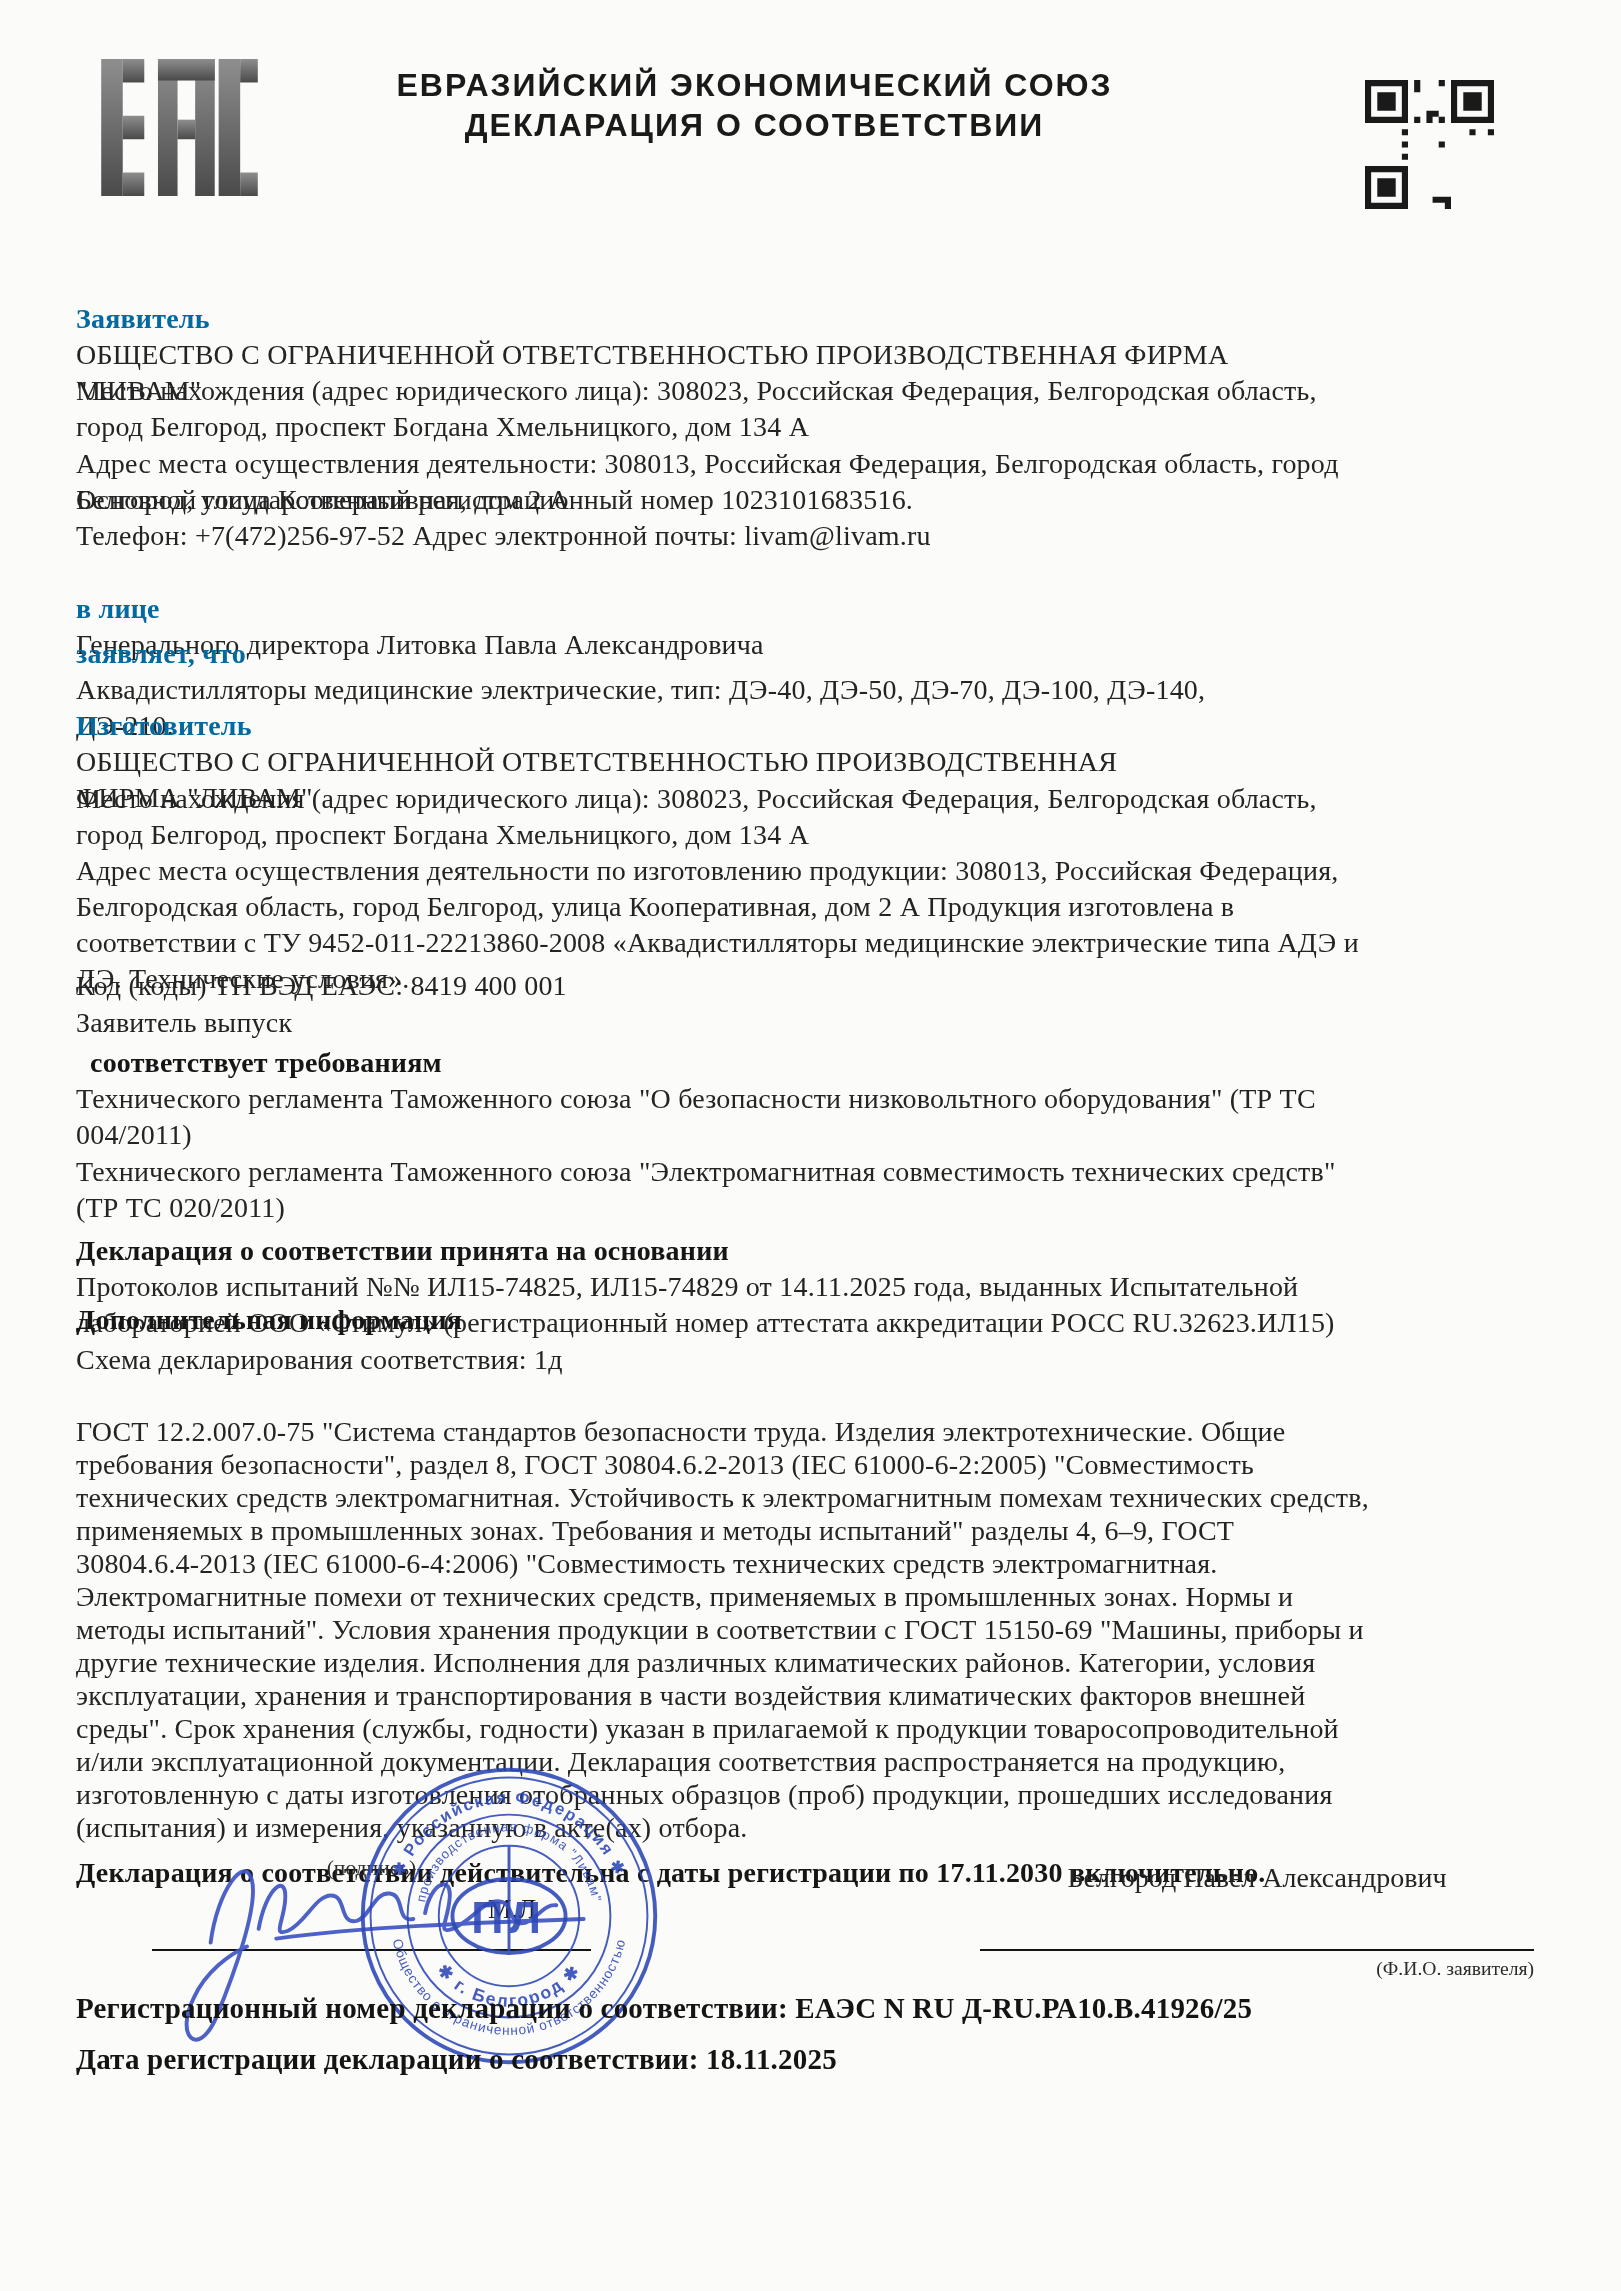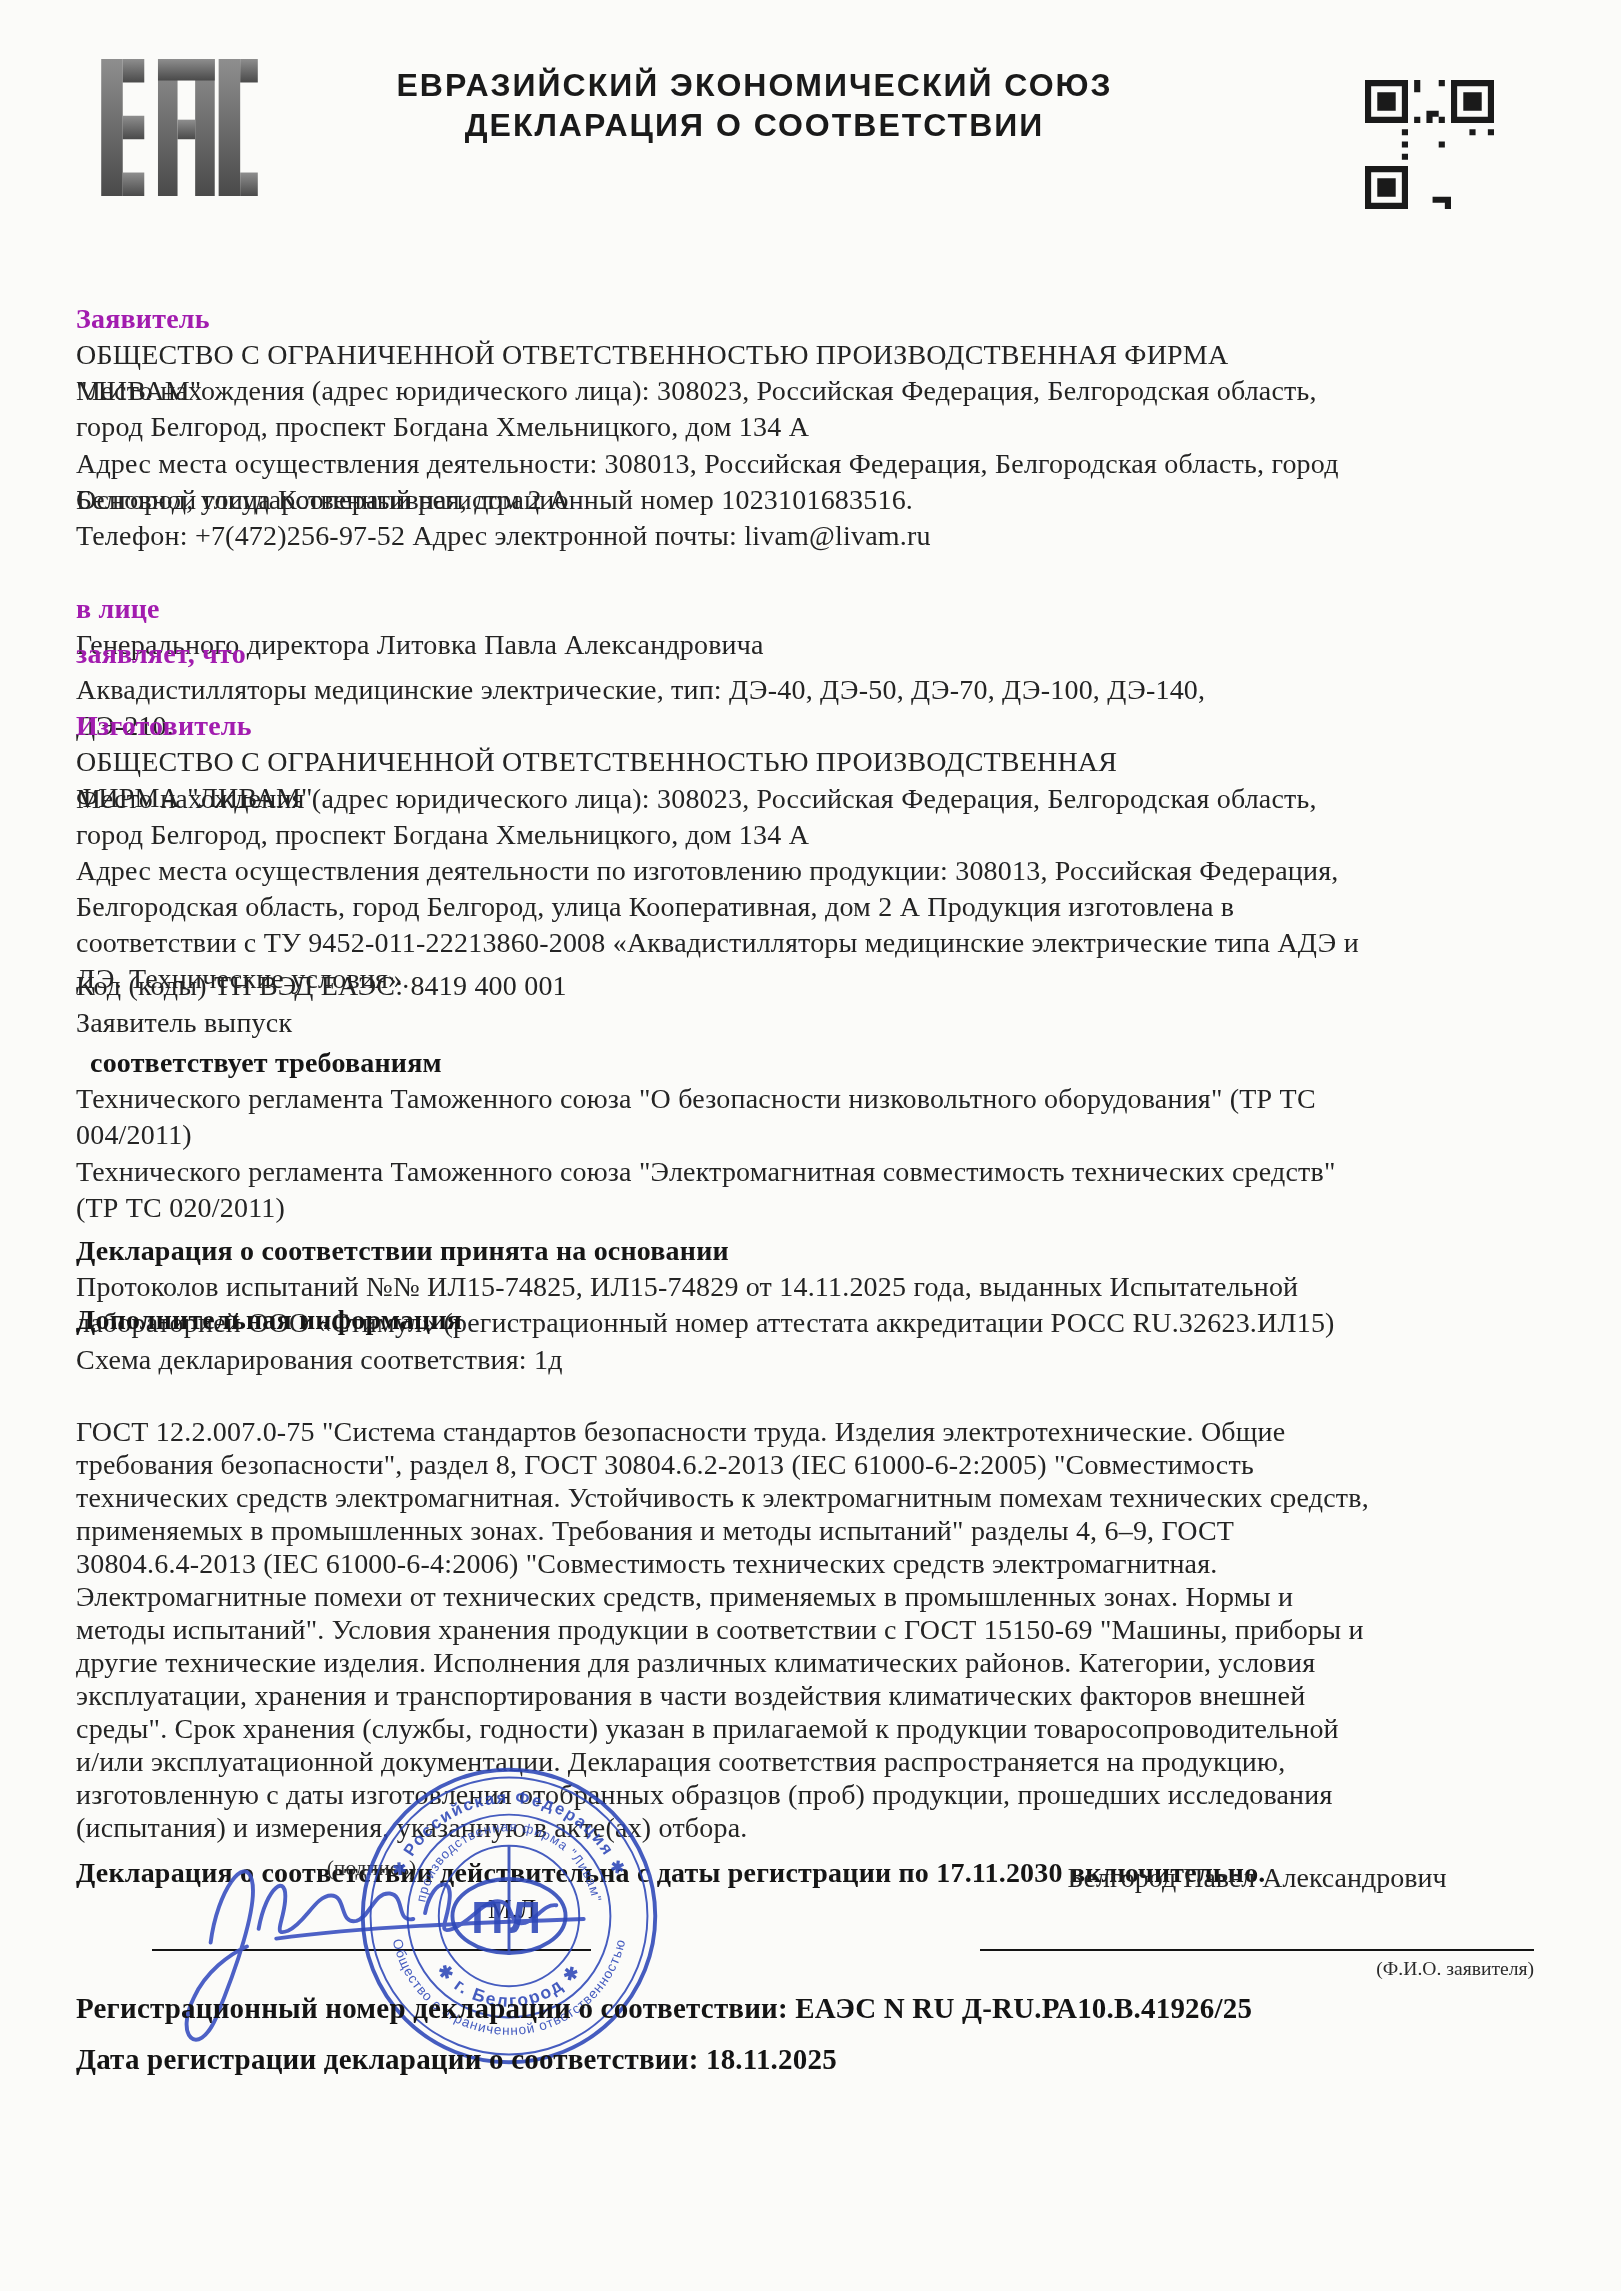--- a/index.html
+++ b/index.html
@@ -1,20 +1,20 @@
 <!DOCTYPE html>
 <html><head>
 <meta charset="utf-8">
 <style>
   html,body{margin:0;padding:0;background:#e8e8e6;}
   .page{position:relative;width:1621px;height:2292px;margin:0 auto;background:#fbfbf9;overflow:hidden;
         font-family:"Liberation Serif",serif;color:#1f1f1f;}
   .abs{position:absolute;}
   .t{white-space:pre-line;font-size:28px;line-height:36px;letter-spacing:0.2px;color:#242424;width:1514px;}
-  .lead{font-weight:bold;color:#a21caf;}
+  .lead{font-weight:bold;color:#0369a1;}
   .bold{font-weight:bold;color:#161616;}
   .add{line-height:33px;}
   .title{font-family:"Liberation Sans",sans-serif;font-weight:bold;font-size:32px;line-height:40px;
          letter-spacing:2px;color:#1a1a1a;text-align:center;}
   .sigline{height:2px;background:#141414;}
   .small{font-size:21.6px;color:#2b2b2b;text-align:center;white-space:nowrap;}
   .tiny{font-size:19.6px;color:#2b2b2b;text-align:right;white-space:nowrap;}
   .fio{font-size:28px;text-align:center;white-space:nowrap;color:#242424;}
   .foot{font-weight:bold;font-size:29px;white-space:nowrap;color:#141414;letter-spacing:0.2px;}
   .ml{font-size:26.5px;color:#161616;white-space:nowrap;}

